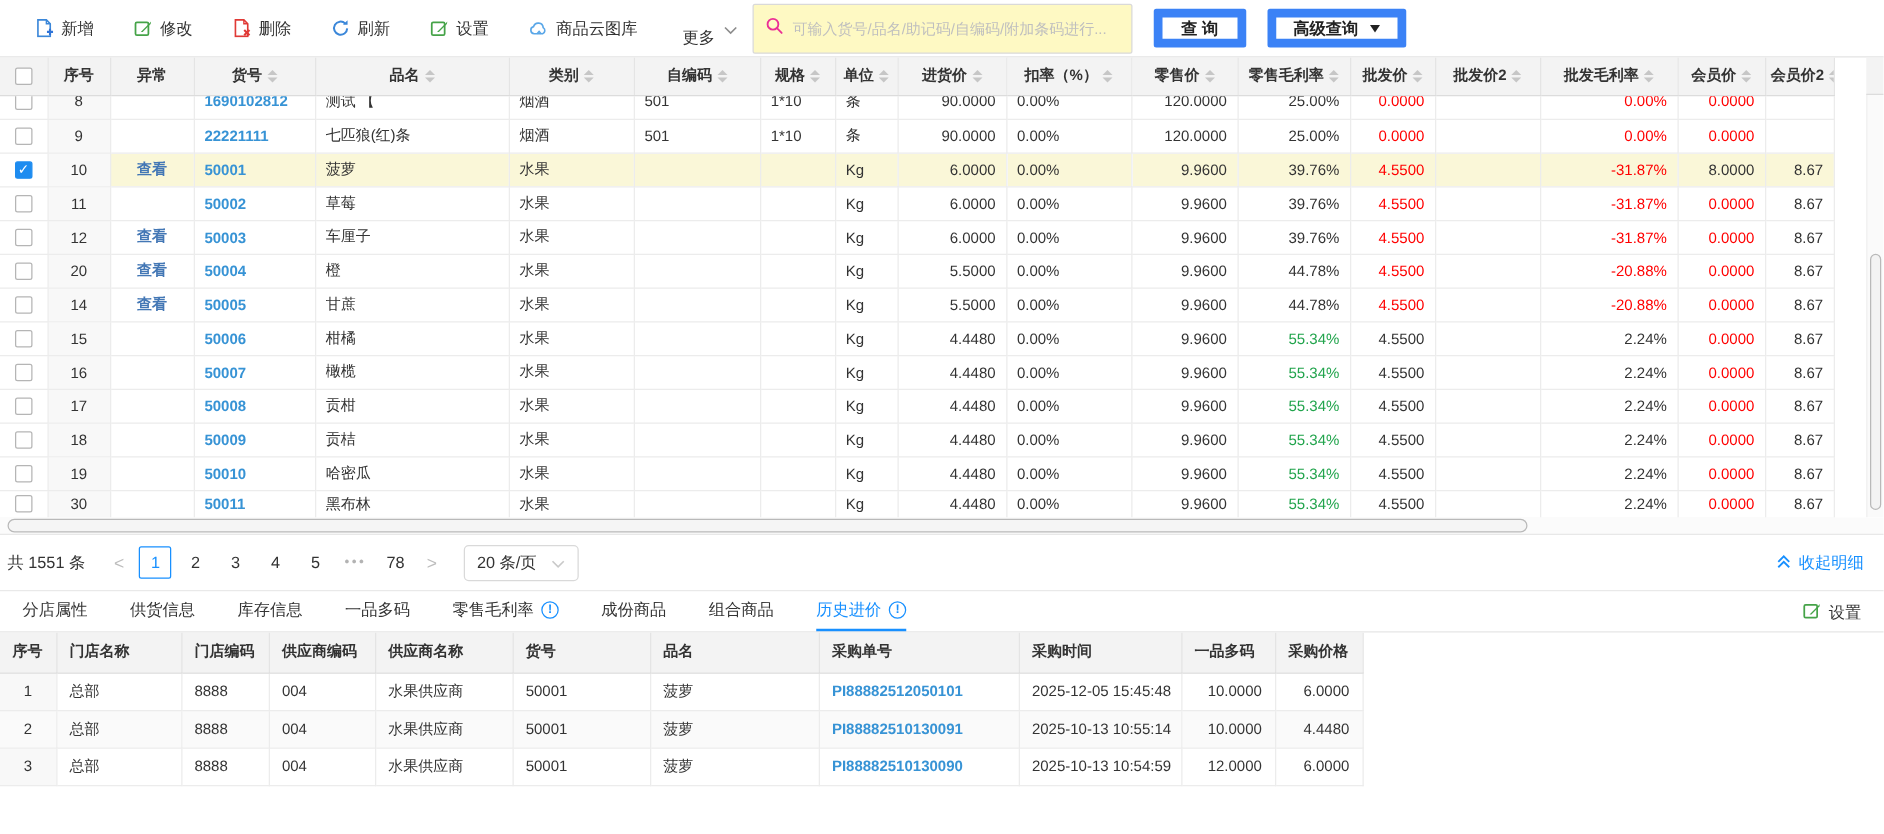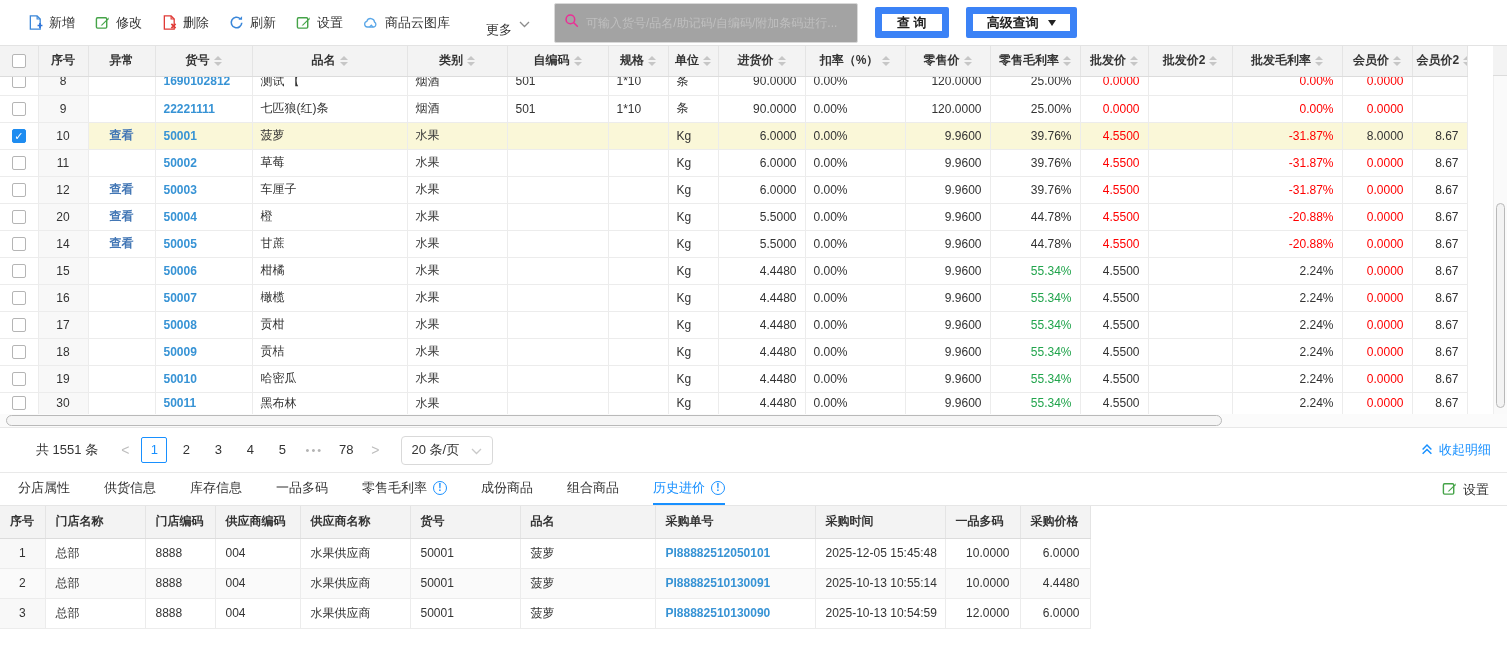--- a/index.html
+++ b/index.html
@@ -6,26 +6,26 @@
   html,body { width:1507px; height:667px; overflow:hidden; background:#fff;
     font-family:"Liberation Sans","DejaVu Sans",sans-serif; color:#333; }
   .app { width:1507px; height:667px; position:relative; background:#fff; }
 
   
   .title-bar { height:30px; line-height:30px; background:#f1f1f1; border-bottom:1px solid #e2e2e2;
     padding-left:28px; font-size:14px; font-weight:bold; color:#222; }
 
   
   .toolbar { height:45px; display:flex; align-items:center; padding-left:28px; background:#fff; }
-  .tbtn-group { display:flex; align-items:center; gap:20px; }
+  .tbtn-group { display:flex; align-items:center; gap:32px; }
   .tbtn { display:flex; align-items:center; gap:6px; font-size:13px; color:#333; cursor:pointer; white-space:nowrap; }
   .tbtn svg, .more svg { display:block; }
   .more { display:flex; align-items:flex-start; gap:7px; margin-left:36px; font-size:13px; cursor:pointer;margin-top:14px; }
-  .searchbox { margin-left:24px; width:304px; height:40px; border:1px solid #d9d9d9; border-radius:2px;
-    display:flex; align-items:center; gap:7px; padding:0 9px; background:#a3a3a3; }
+  .searchbox { margin-left:12px; width:304px; height:40px; border:1px solid #d9d9d9; border-radius:2px;
+    display:flex; align-items:center; gap:7px; padding:0 9px; background:#fef9c3; }
   .searchbox input { border:none; outline:none; flex:1; font-size:12px; color:#333; background:transparent;
     font-family:"Liberation Sans","DejaVu Sans",sans-serif; }
   .searchbox input::placeholder { color:#bfbfbf; }
   .btn { height:31px; border:7px solid #3b82f6; background:#fff; border-radius:2px; font-size:13px;
     font-weight:bold; color:#222; cursor:pointer; font-family:inherit; }
   .btn-query { margin-left:17px; padding:0 15px; }
   .btn-adv { margin-left:17px; padding:0 14px; display:flex; align-items:center; gap:9px; }
   .tri-down { width:0; height:0; border-left:4.5px solid transparent; border-right:4.5px solid transparent;
     border-top:6px solid #222; margin-top:1px; }
 
@@ -58,21 +58,21 @@
   tr.clip-bot td { height:22px; }
   .hdr-fill { position:absolute; top:0; right:0; width:14px; height:30px; background:#f3f3f3; border-bottom:1px solid #dcdcdc; }
   .vbar { position:absolute; top:30px; right:0; bottom:0; width:14px; background:#fafafa; border-left:1px solid #efefef; }
   .vthumb { position:absolute; top:127px; left:2px; width:9px; height:205px; background:#f3f3f3;
     border:1px solid #b9b9b9; border-radius:5px; cursor:pointer; }
   .hbar { height:14px; background:#fbfbfb; border-bottom:1px solid #e8e8e8; position:relative; }
   .hthumb { position:absolute; top:1px; left:6px; width:1216px; height:11px; background:#f5f5f5;
     border:1px solid #b9b9b9; border-radius:6px; cursor:pointer; }
 
   
-  .pager { height:44px; display:flex; align-items:center; padding:0 36px; font-size:13px; position:relative; background:#fff; }
+  .pager { height:44px; display:flex; align-items:center; padding:0 6px; font-size:13px; position:relative; background:#fff; }
   .pager-total { margin-right:14px; color:#333; }
   .pg-arrow { color:#bdbdbd; font-size:14px; padding:0 9px; cursor:pointer; }
   .pg-num { min-width:26px; height:26px; line-height:26px; text-align:center; margin:0 3px; color:#333;
     cursor:pointer; border-radius:2px; }
   .pg-num.active { border:1px solid #1890ff; color:#1890ff; line-height:24px; background:#fff; }
   .pg-dots { color:#b3b3b3; letter-spacing:2px; font-size:11px; }
   .pg-size { margin-left:12px; height:29px; border:1px solid #d9d9d9; border-radius:4px; display:flex;
     align-items:center; gap:12px; padding:0 10px; font-size:13px; color:#333; cursor:pointer; background:#fff; }
   .collapse-lnk { position:absolute; right:16px; display:flex; align-items:center; gap:5px; color:#1890ff;
     font-size:13px; cursor:pointer; }

